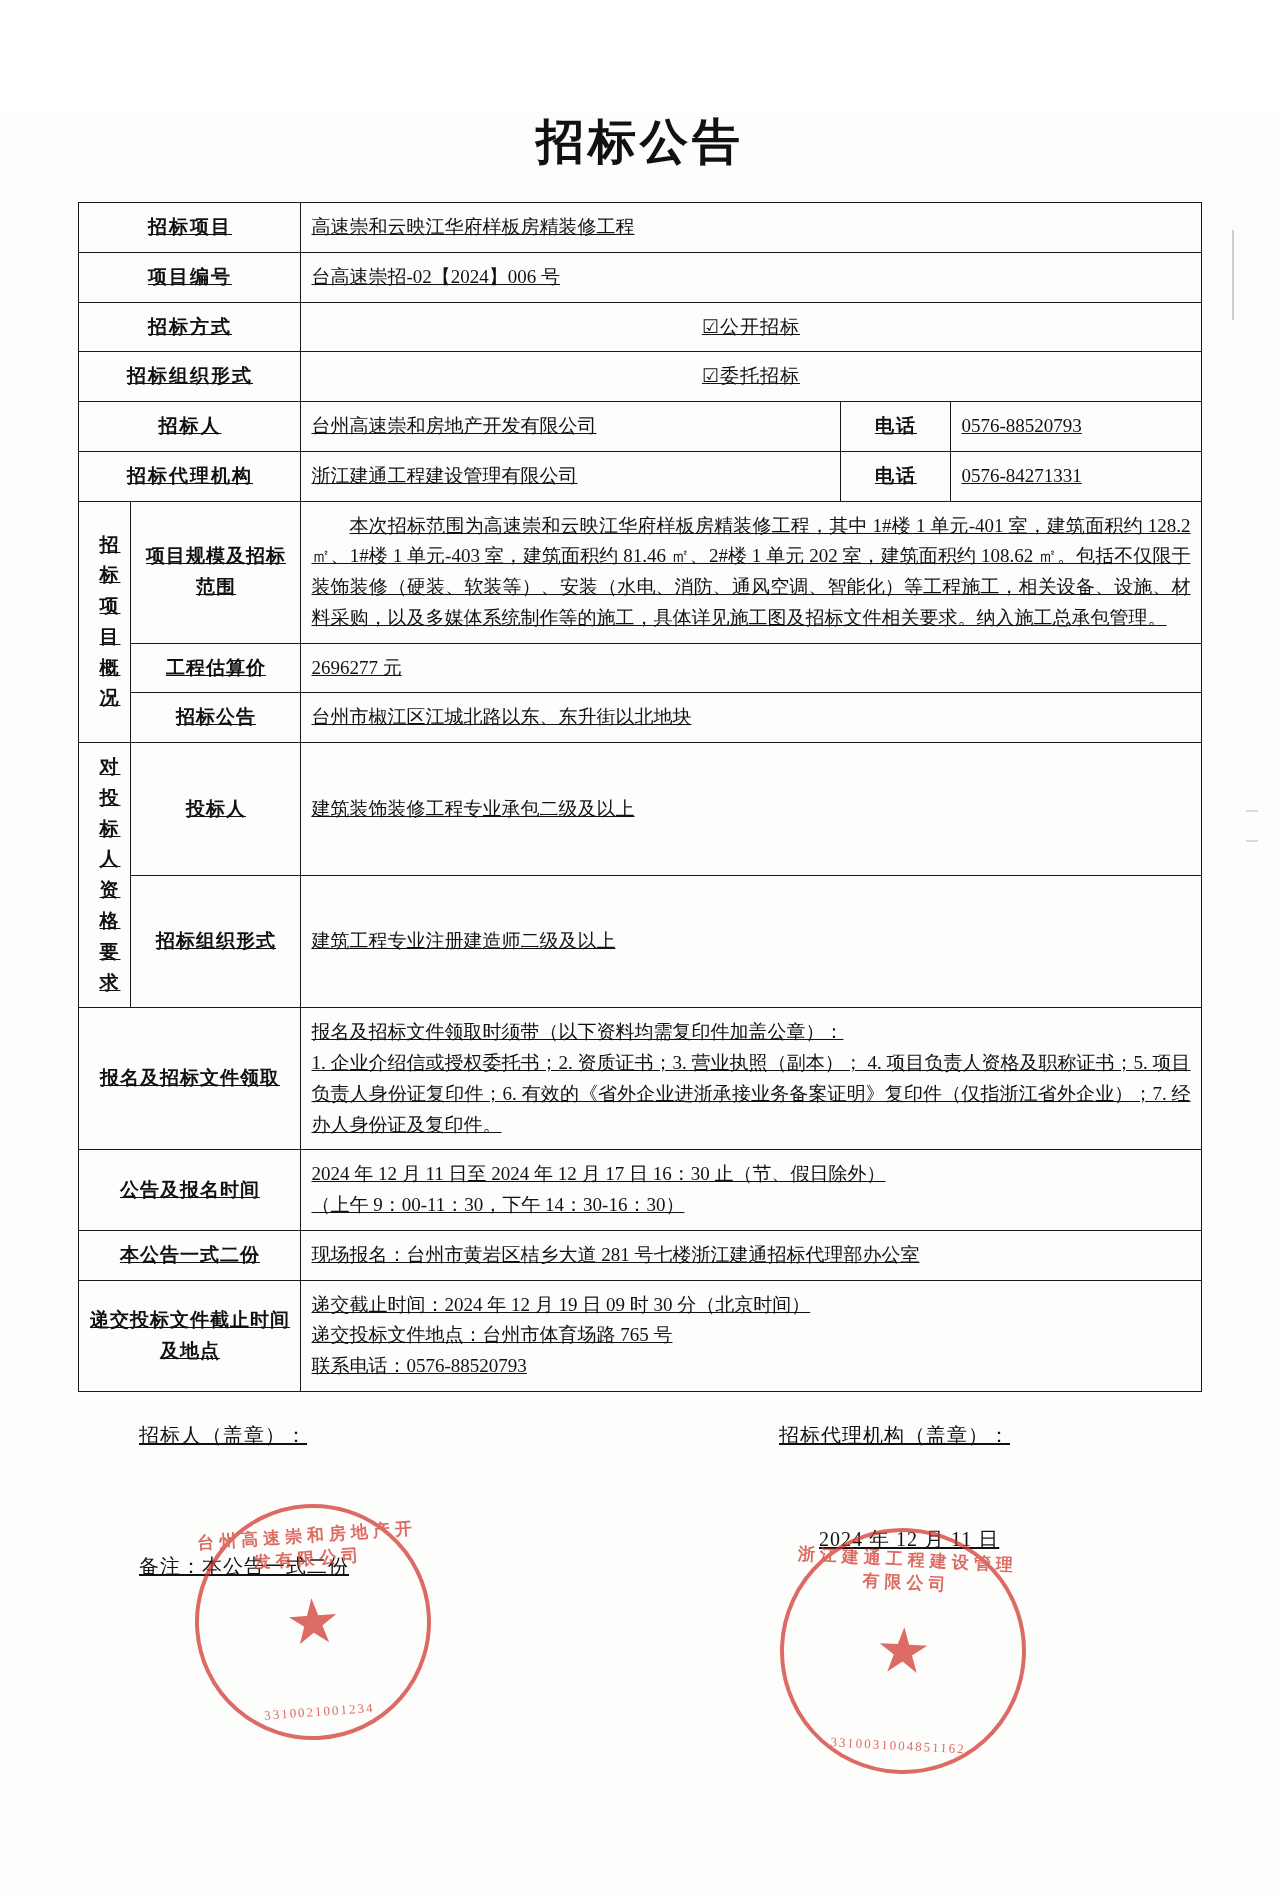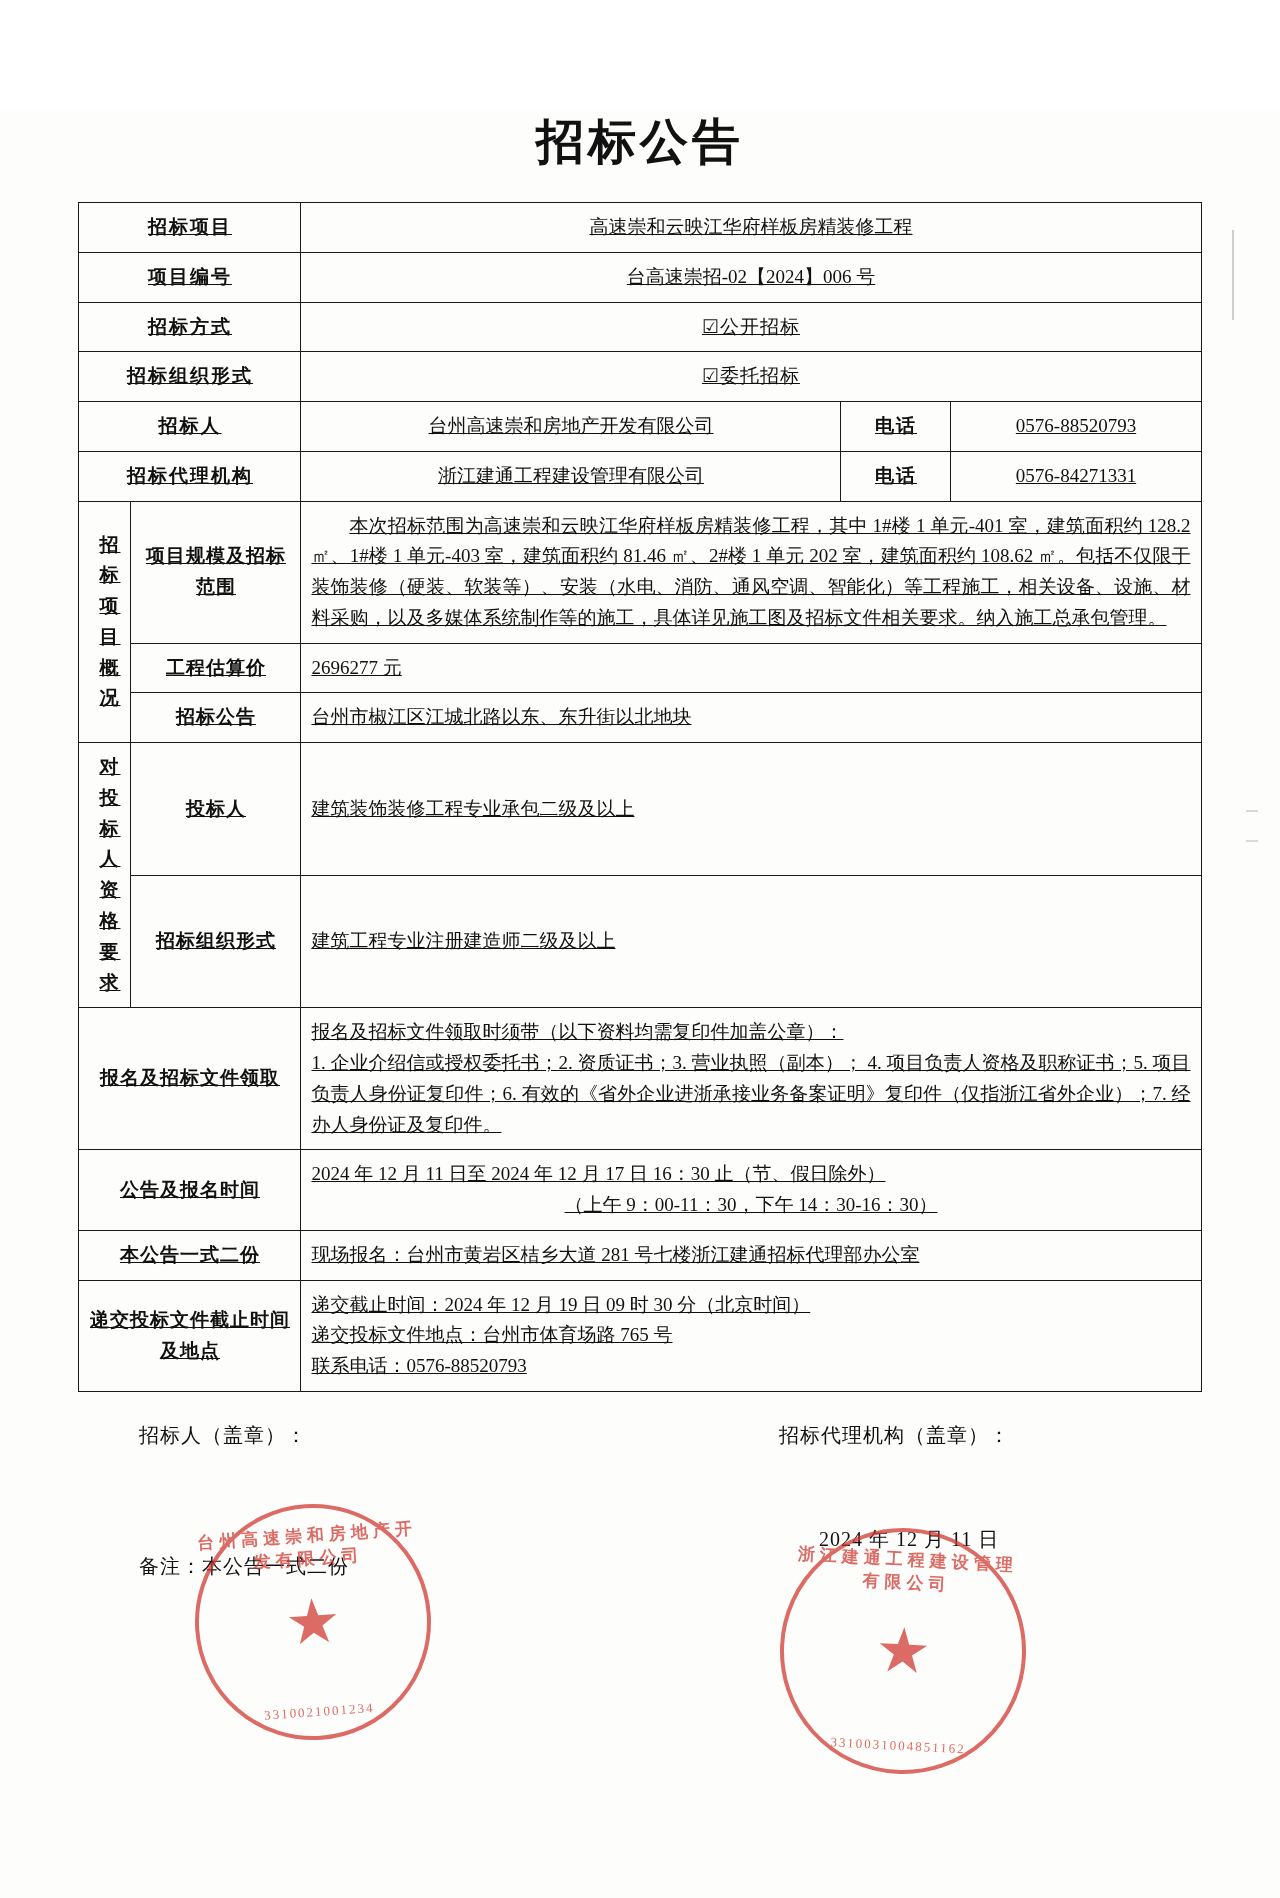--- a/index.html
+++ b/index.html
@@ -57,21 +57,21 @@
   }
   .vert {
     text-align: right;
     font-weight: 600;
     letter-spacing: 2px;
     width: 52px;
     padding: 6px 4px;
     line-height: 1.5;
   }
   .ctr {
-    text-align: center;
+    text-align: left;
   }
   .val {
     text-align: left;
     padding-left: 14px;
   }
   .just {
     text-align: justify;
     text-justify: inter-ideograph;
     padding: 10px 14px;
   }
@@ -189,21 +189,21 @@
     background: #d9d9d9;
   }
   .mark-edge2 {
     position: absolute;
     right: 22px;
     top: 730px;
     width: 12px;
     height: 2px;
     background: #d9d9d9;
   }
-  .nowrap { white-space: nowrap; }
+  .nowrap { white-space: nowrap; text-decoration: underline; }
 </style>
 </head>
 <body>
 
 <div class="page">
 
   <div class="mark-tr"></div>
   <div class="mark-edge"></div>
   <div class="mark-edge2"></div>
 

